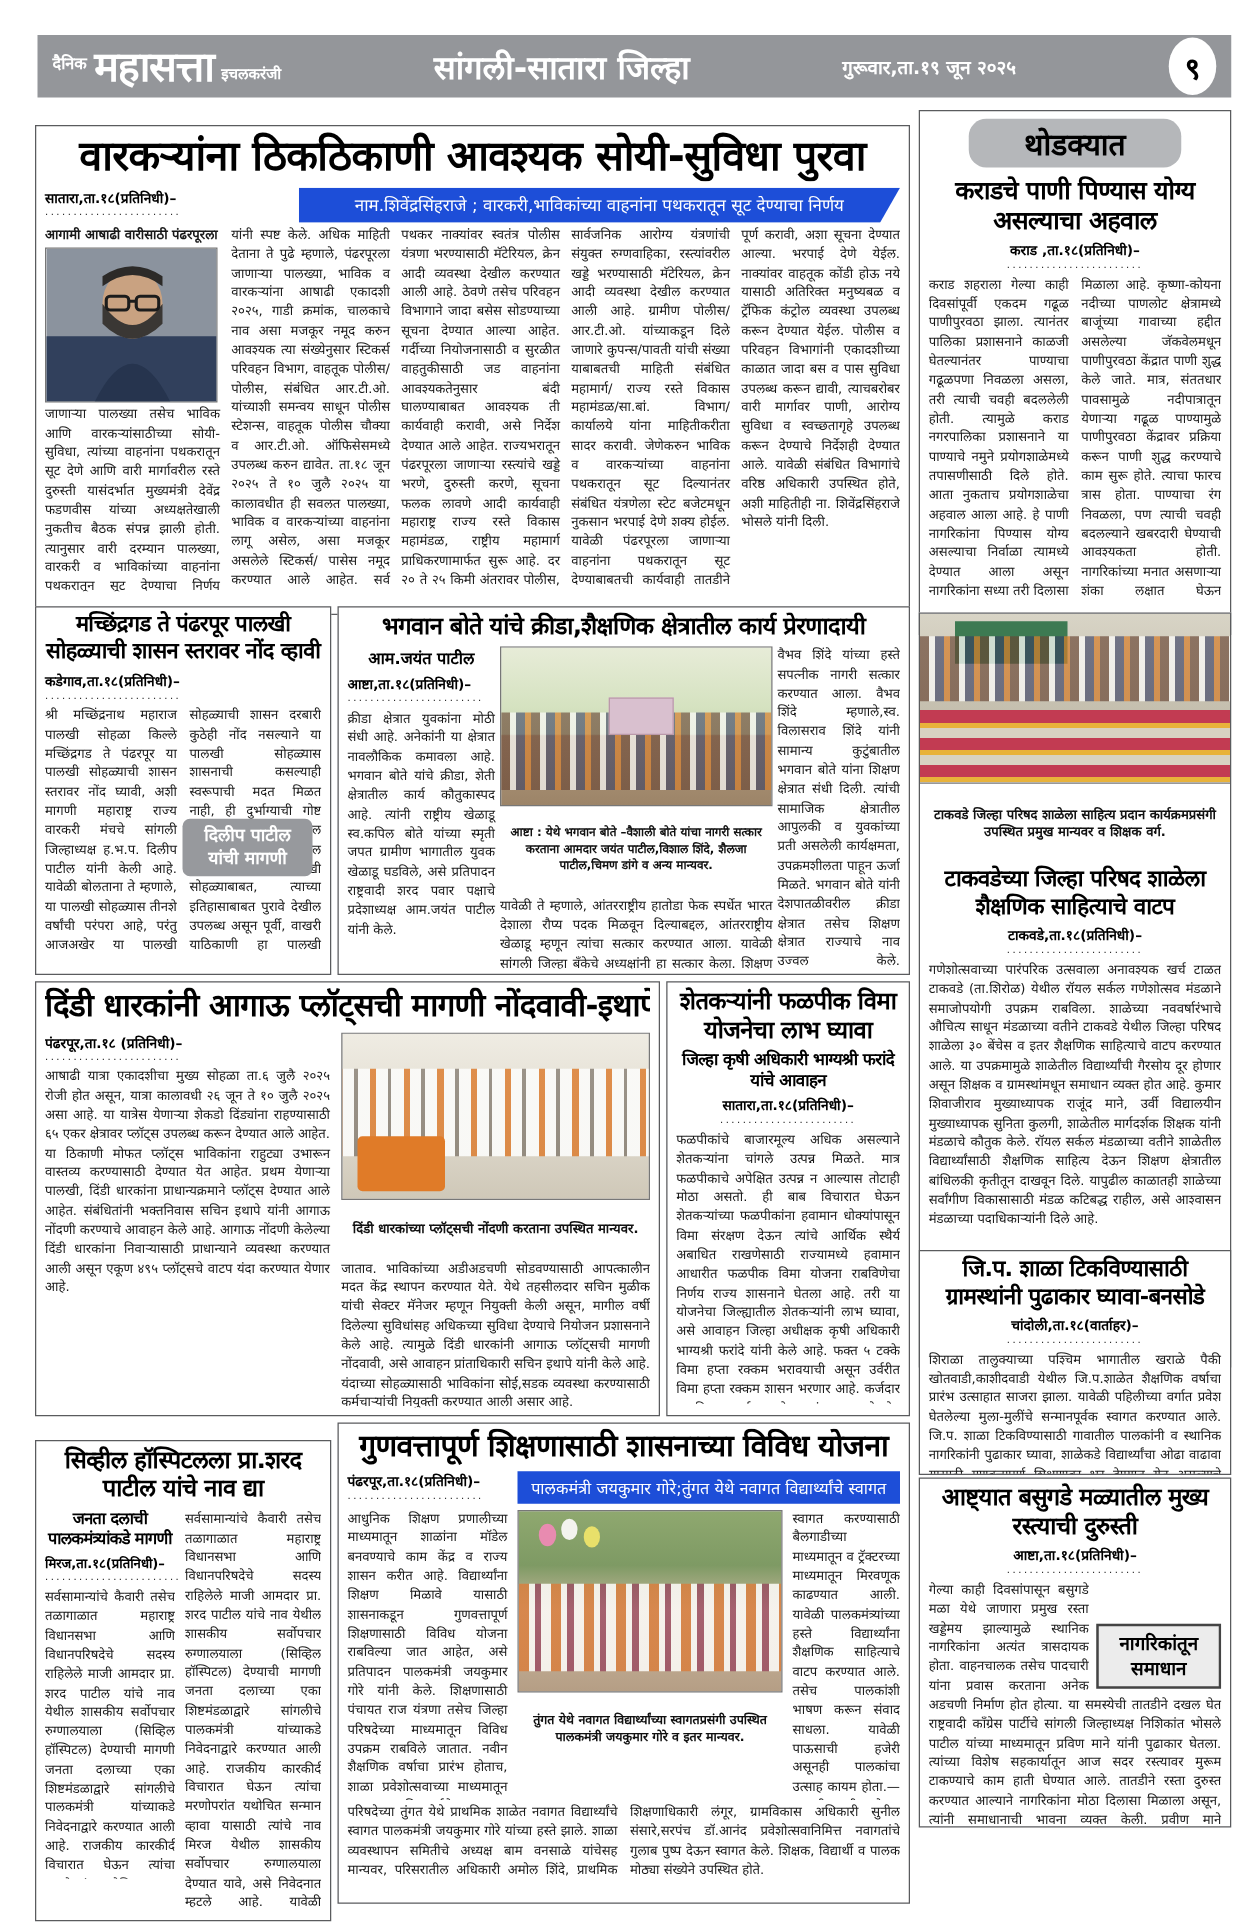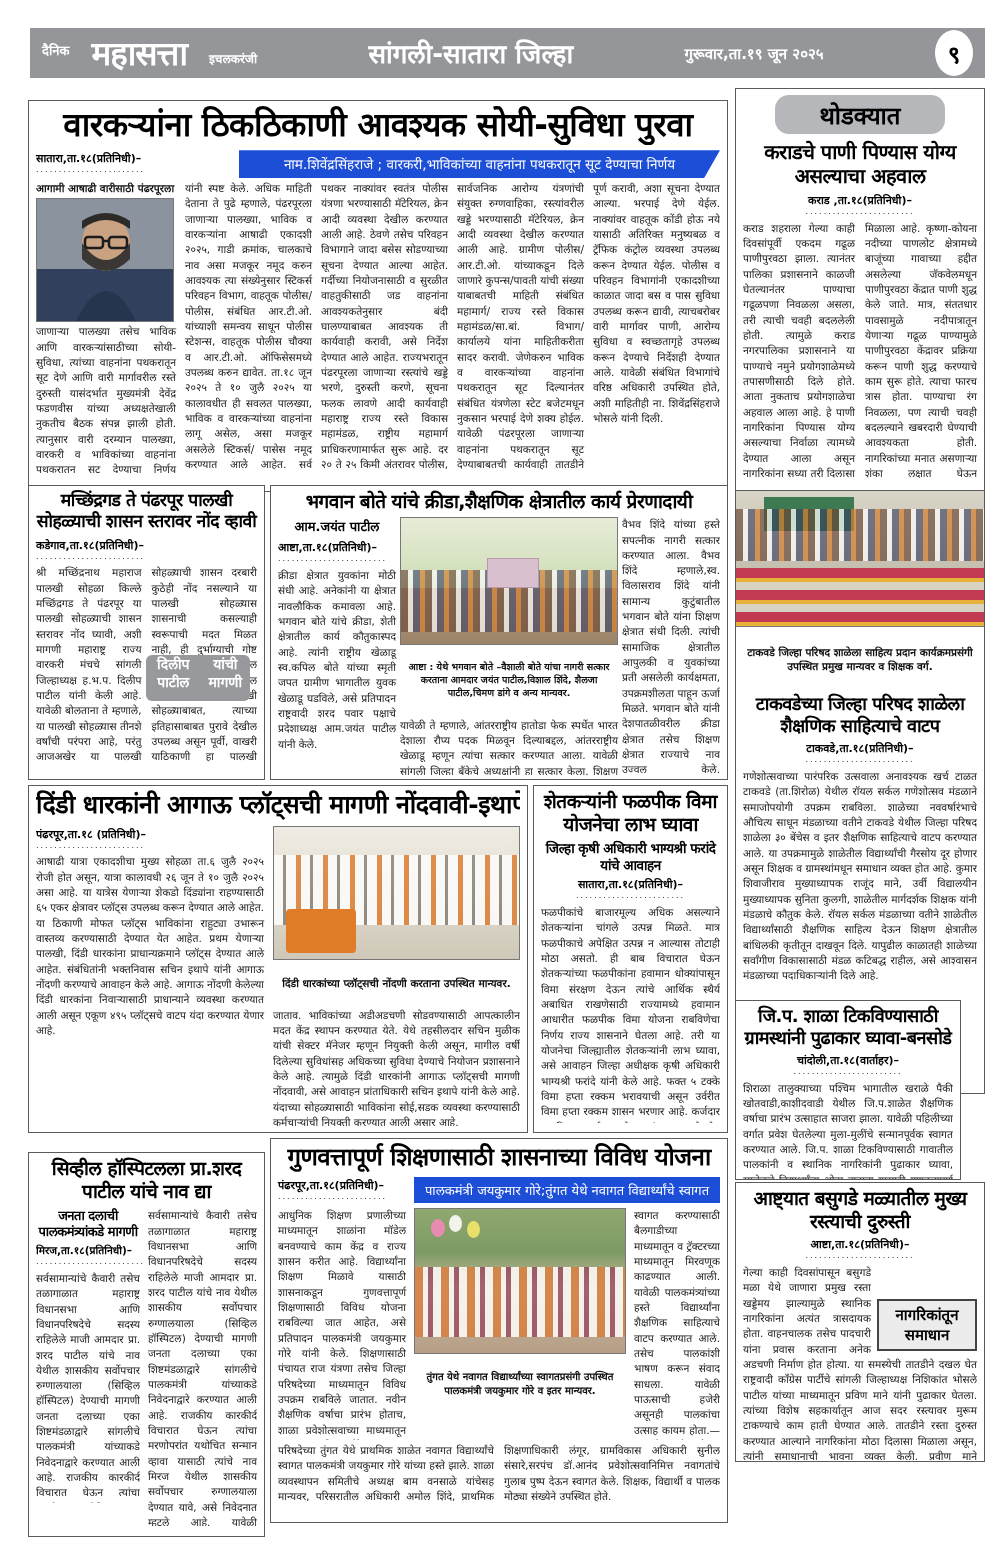--- a/index.html
+++ b/index.html
@@ -2,21 +2,21 @@
 <html lang="mr"><head>
 <meta charset="utf-8">
 <style>
   *{margin:0;padding:0;box-sizing:border-box}
   html,body{background:#fff}
   .page{position:relative;width:992px;height:1545px;background:#fff;
         font-family:"DejaVu Sans",sans-serif;color:#111;overflow:hidden}
   
   .mast{position:absolute;left:30px;top:28px;width:955px;height:50px;background:#94969a;
         display:flex;align-items:center;justify-content:space-between;padding:0 12px;color:#fff}
-  .mast .brandgrp{display:flex;align-items:center;gap:22px;white-space:nowrap}
+  .mast .brandgrp{display:flex;align-items:center;gap:6px;white-space:nowrap}
   .mast .daily{font-size:13px;font-weight:bold;align-self:flex-start;margin-top:4px}
   .mast .brand{font-size:33px;font-weight:800;letter-spacing:-1px;line-height:1}
   .mast .city{font-size:12px;font-weight:bold;align-self:center;margin-top:10px}
   .mast .section{font-size:26px;font-weight:800;white-space:nowrap}
   .mast .date{font-size:15px;font-weight:bold;white-space:nowrap}
   .pagenum{width:38px;height:46px;background:#fff;border-radius:50%;color:#000;
            display:flex;align-items:center;justify-content:center;font-size:24px;font-weight:800}
   
   .art{position:absolute;border:1px solid #5a5b5e;background:#fff;overflow:hidden;padding:4px 7px}
   .hl{font-weight:800;color:#000;text-align:center;line-height:1.22;letter-spacing:-0.5px}
@@ -27,21 +27,21 @@
   .body{font-size:10.5px;line-height:1.46;text-align:justify;color:#191919}
   .cap{font-size:10.5px;font-weight:bold;text-align:center;line-height:1.35;padding:16px 2px}
   .band{background:#1d4ed8;color:#fff;font-weight:normal;display:flex;align-items:center;
         justify-content:center;white-space:nowrap;overflow:hidden}
   .cols2{column-count:2;column-gap:10px}
   .cols4{column-count:4;column-gap:9px}
   .ph{position:relative;border:1px solid #777;overflow:hidden}
   .crowd{position:absolute;left:0;right:0;
          background:repeating-linear-gradient(90deg,rgba(105,70,52,.75) 0 7px,rgba(250,250,248,.85) 7px 12px,rgba(56,62,98,.7) 12px 19px,rgba(214,126,44,.8) 19px 24px)}
   .inset-gray{background:#97999d;color:#fff;font-weight:800;text-align:center;
-              border-radius:6px;display:flex;justify-content:center;line-height:1.3}
+              border-radius:6px;display:flex;flex-direction:column;justify-content:center;line-height:1.3}
   .inset-box{border:2px solid #444;background:#ececec;color:#000;font-weight:800;text-align:center;
              display:flex;flex-direction:column;justify-content:center;line-height:1.35}
   .kicker{background:#b5b7ba;border-radius:14px;color:#000;font-weight:800;font-size:24px;
           text-align:center;width:170px;margin:2px auto 6px;padding:3px 0}
 </style>
 </head>
 <body>
 
 <div class="page">
 
@@ -206,21 +206,21 @@
       </div>
       <div style="padding:2px 7px 4px">
         <div class="cap">टाकवडे जिल्हा परिषद शाळेला साहित्य प्रदान कार्यक्रमप्रसंगी उपस्थित प्रमुख मान्यवर व शिक्षक वर्ग.</div>
         <h2 class="hl" style="font-size:18px;margin-top:4px">टाकवडेच्या जिल्हा परिषद शाळेला शैक्षणिक साहित्याचे वाटप</h2>
         <div class="dl ctr" style="margin-top:3px">टाकवडे,ता.१८(प्रतिनिधी)–</div>
         <div class="dots ctr">........................</div>
         <div class="body" style="height:232px;overflow:hidden">गणेशोत्सवाच्या पारंपरिक उत्सवाला अनावश्यक खर्च टाळत टाकवडे (ता.शिरोळ) येथील रॉयल सर्कल गणेशोत्सव मंडळाने समाजोपयोगी उपक्रम राबविला. शाळेच्या नववर्षारंभाचे औचित्य साधून मंडळाच्या वतीने टाकवडे येथील जिल्हा परिषद शाळेला ३० बेंचेस व इतर शैक्षणिक साहित्याचे वाटप करण्यात आले. या उपक्रमामुळे शाळेतील विद्यार्थ्यांची गैरसोय दूर होणार असून शिक्षक व ग्रामस्थांमधून समाधान व्यक्त होत आहे. कुमार शिवाजीराव मुख्याध्यापक राजूंद माने, उर्वी विद्यालयीन मुख्याध्यापक सुनिता कुलगी, शाळेतील मार्गदर्शक शिक्षक यांनी मंडळाचे कौतुक केले. रॉयल सर्कल मंडळाच्या वतीने शाळेतील विद्यार्थ्यांसाठी शैक्षणिक साहित्य देऊन शिक्षण क्षेत्रातील बांधिलकी कृतीतून दाखवून दिले. यापुढील काळातही शाळेच्या सर्वांगीण विकासासाठी मंडळ कटिबद्ध राहील, असे आश्वासन मंडळाच्या पदाधिकाऱ्यांनी दिले आहे.</div>
       </div>
     </article>
 
-    <article class="art" style="left:735px;top:1000px;width:226px;height:180px">
+    <article class="art" style="left:735px;top:1000px;width:250px;height:180px">
       <h2 class="hl" style="font-size:18px">जि.प. शाळा टिकविण्यासाठी ग्रामस्थांनी पुढाकार घ्यावा-बनसोडे</h2>
       <div class="dl ctr" style="margin-top:3px">चांदोली,ता.१८(वार्ताहर)–</div>
       <div class="dots ctr">........................</div>
       <div class="body" style="height:104px;overflow:hidden">शिराळा तालुक्याच्या पश्चिम भागातील खराळे पैकी खोतवाडी,काशीदवाडी येथील जि.प.शाळेत शैक्षणिक वर्षाचा प्रारंभ उत्साहात साजरा झाला. यावेळी पहिलीच्या वर्गात प्रवेश घेतलेल्या मुला-मुलींचे सन्मानपूर्वक स्वागत करण्यात आले. जि.प. शाळा टिकविण्यासाठी गावातील पालकांनी व स्थानिक नागरिकांनी पुढाकार घ्यावा, शाळेकडे विद्यार्थ्यांचा ओढा वाढावा यासाठी गुणवत्तापूर्ण शिक्षणावर भर देण्यात येत असल्याचे सांगत ग्रामस्थांनी जि.प. शाळा टिकविण्यासाठी पुढाकार घ्यावा, असे आवाहन बनसोडे यांनी यावेळी केले.</div>
     </article>
 
     <article class="art" style="left:735px;top:1182px;width:250px;height:280px">
       <h2 class="hl" style="font-size:19px">आष्ट्यात बसुगडे मळ्यातील मुख्य रस्त्याची दुरुस्ती</h2>
       <div class="dl ctr" style="margin-top:3px">आष्टा,ता.१८(प्रतिनिधी)–</div>
       <div class="dots ctr">........................</div>

